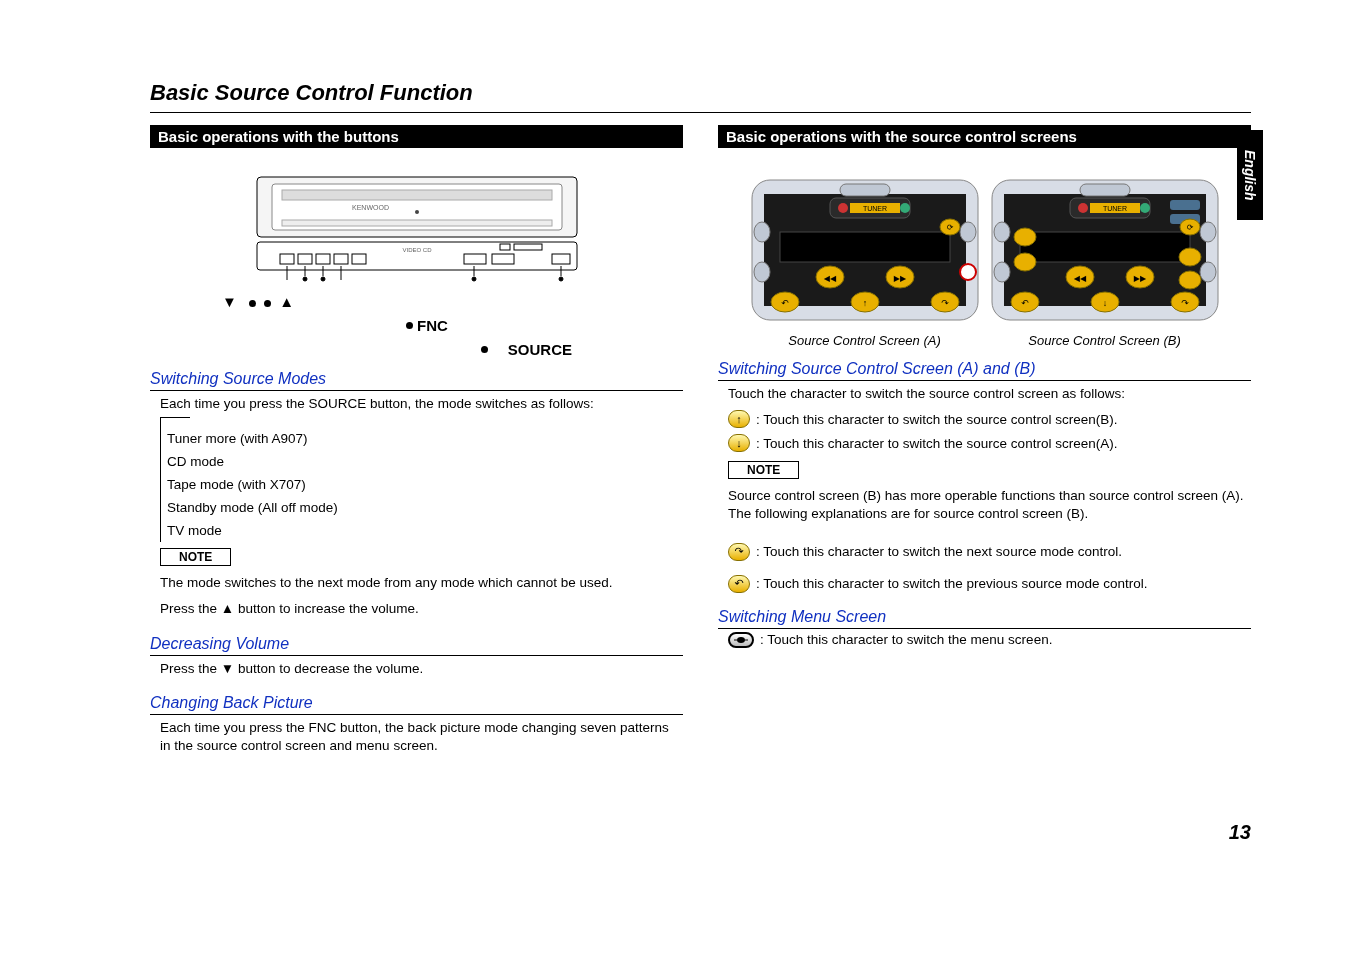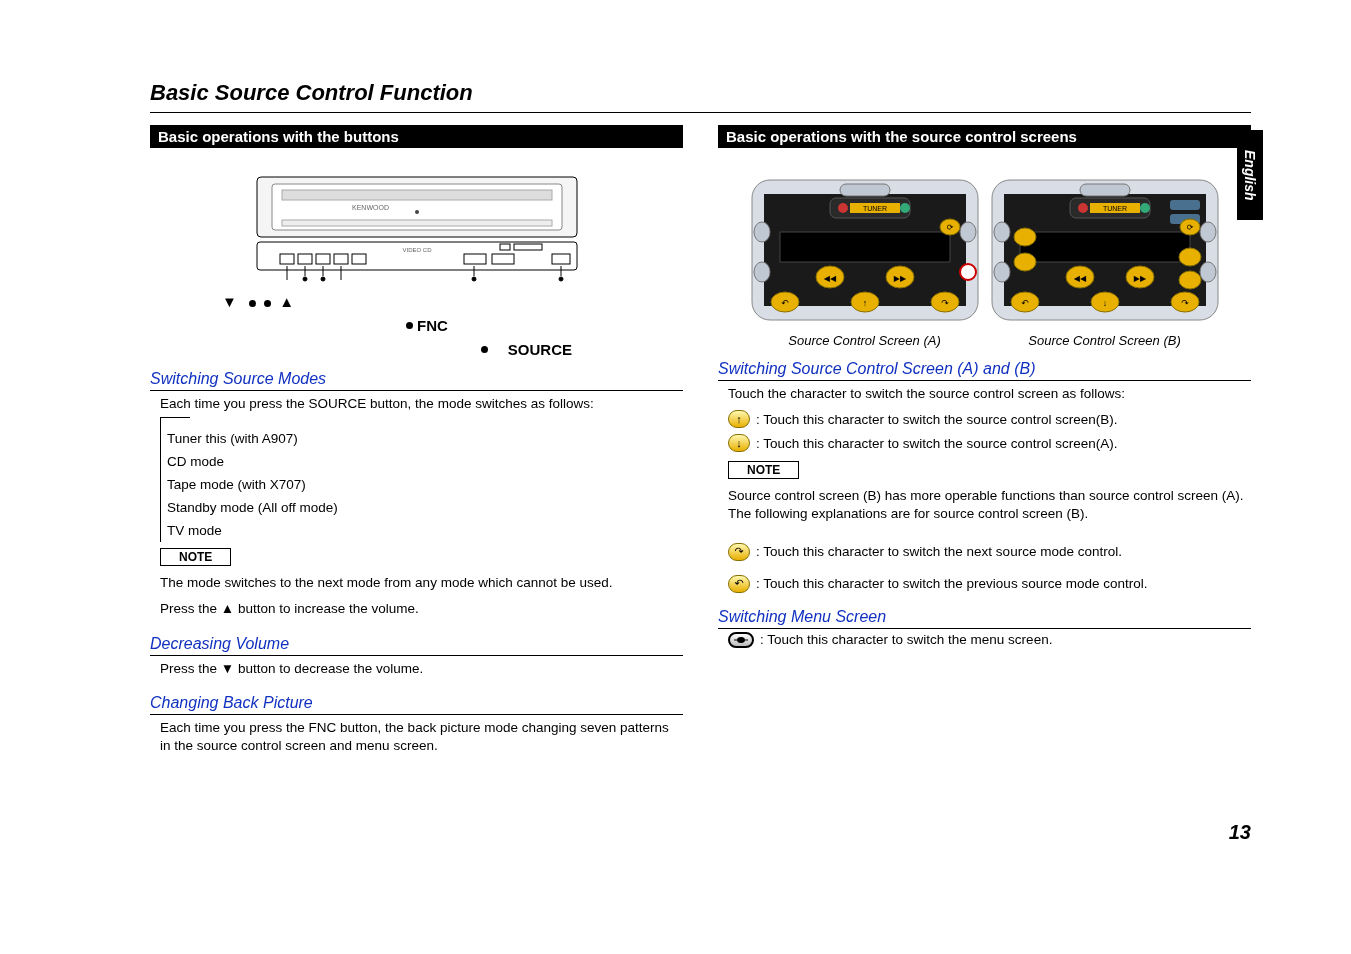--- a/index.html
+++ b/index.html
@@ -192,21 +192,21 @@
             <span>SOURCE</span>
           </span>
       </div>
 
       <div class="section-title">Switching Source Modes</div>
       <div class="body-text">Each time you press the SOURCE button, the mode switches as follows:</div>
 
       <div class="mode-list">
         <div class="mode-bracket-top"></div>
         <div class="mode-bracket-left">
-          <div class="mode-row">Tuner this (with A907)</div>
+          <div class="mode-row">Tuner more (with A907)</div>
           <div class="mode-row">CD mode</div>
           <div class="mode-row">Tape mode (with X707)</div>
           <div class="mode-row">Standby mode (All off mode)</div>
           <div class="mode-row">TV mode</div>
         </div>
       </div>
 
       <div class="note-box">NOTE</div>
       <div class="body-text">The mode switches to the next mode from any mode which cannot be used.</div>
 

